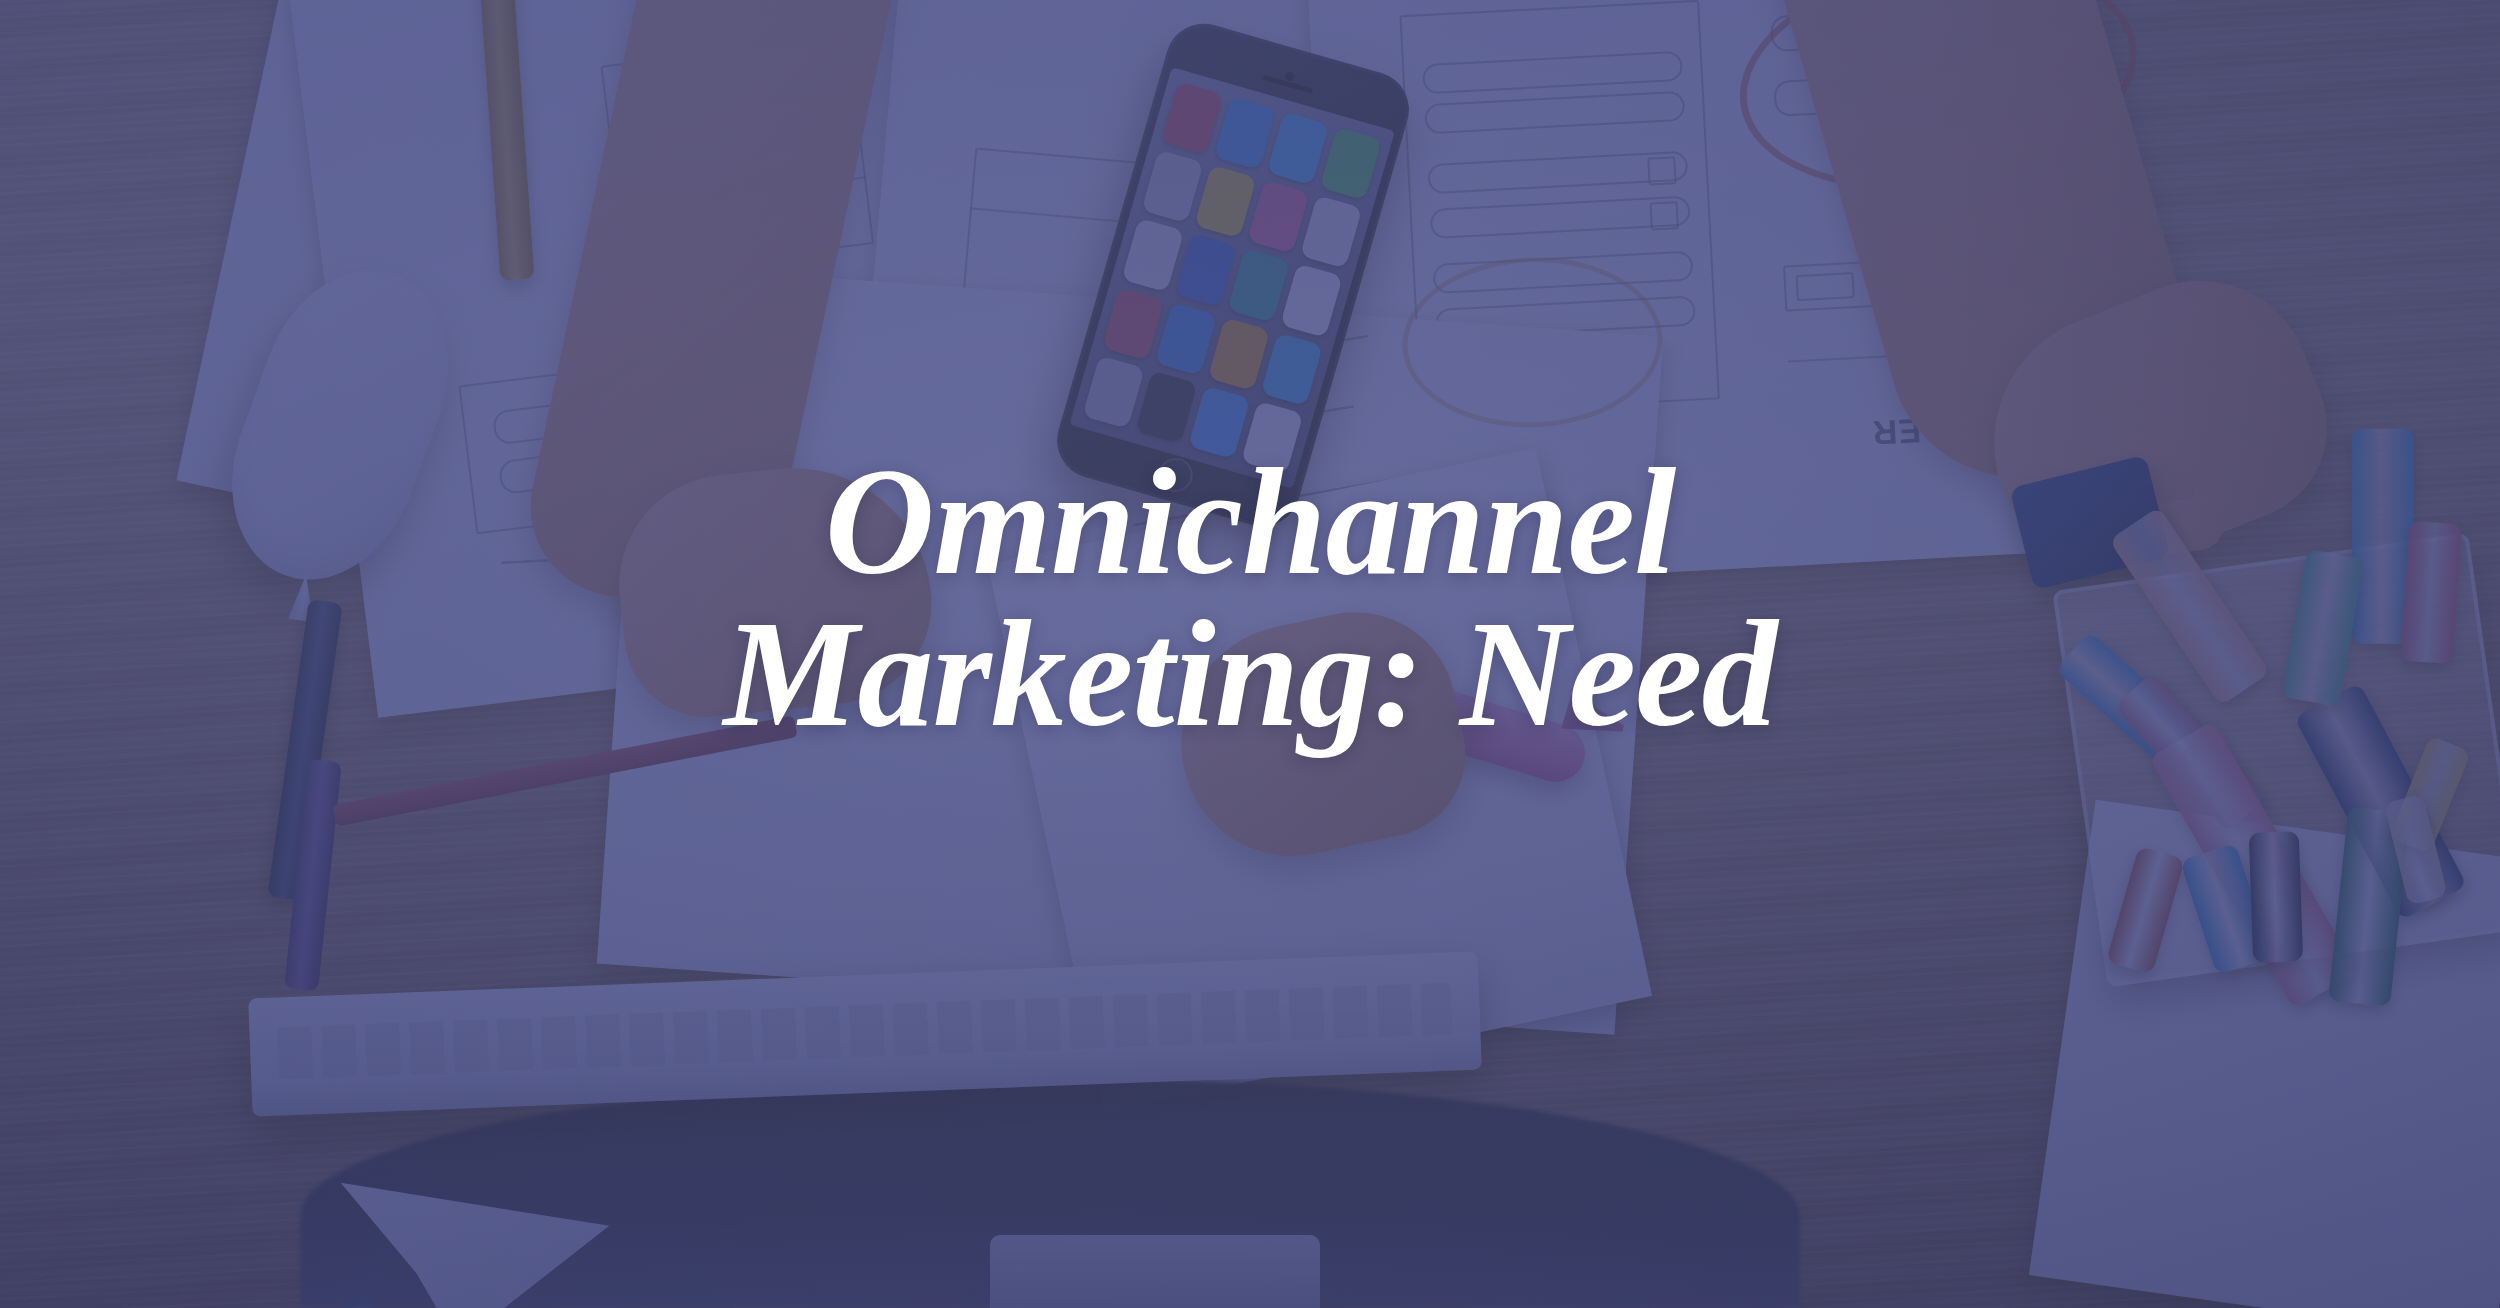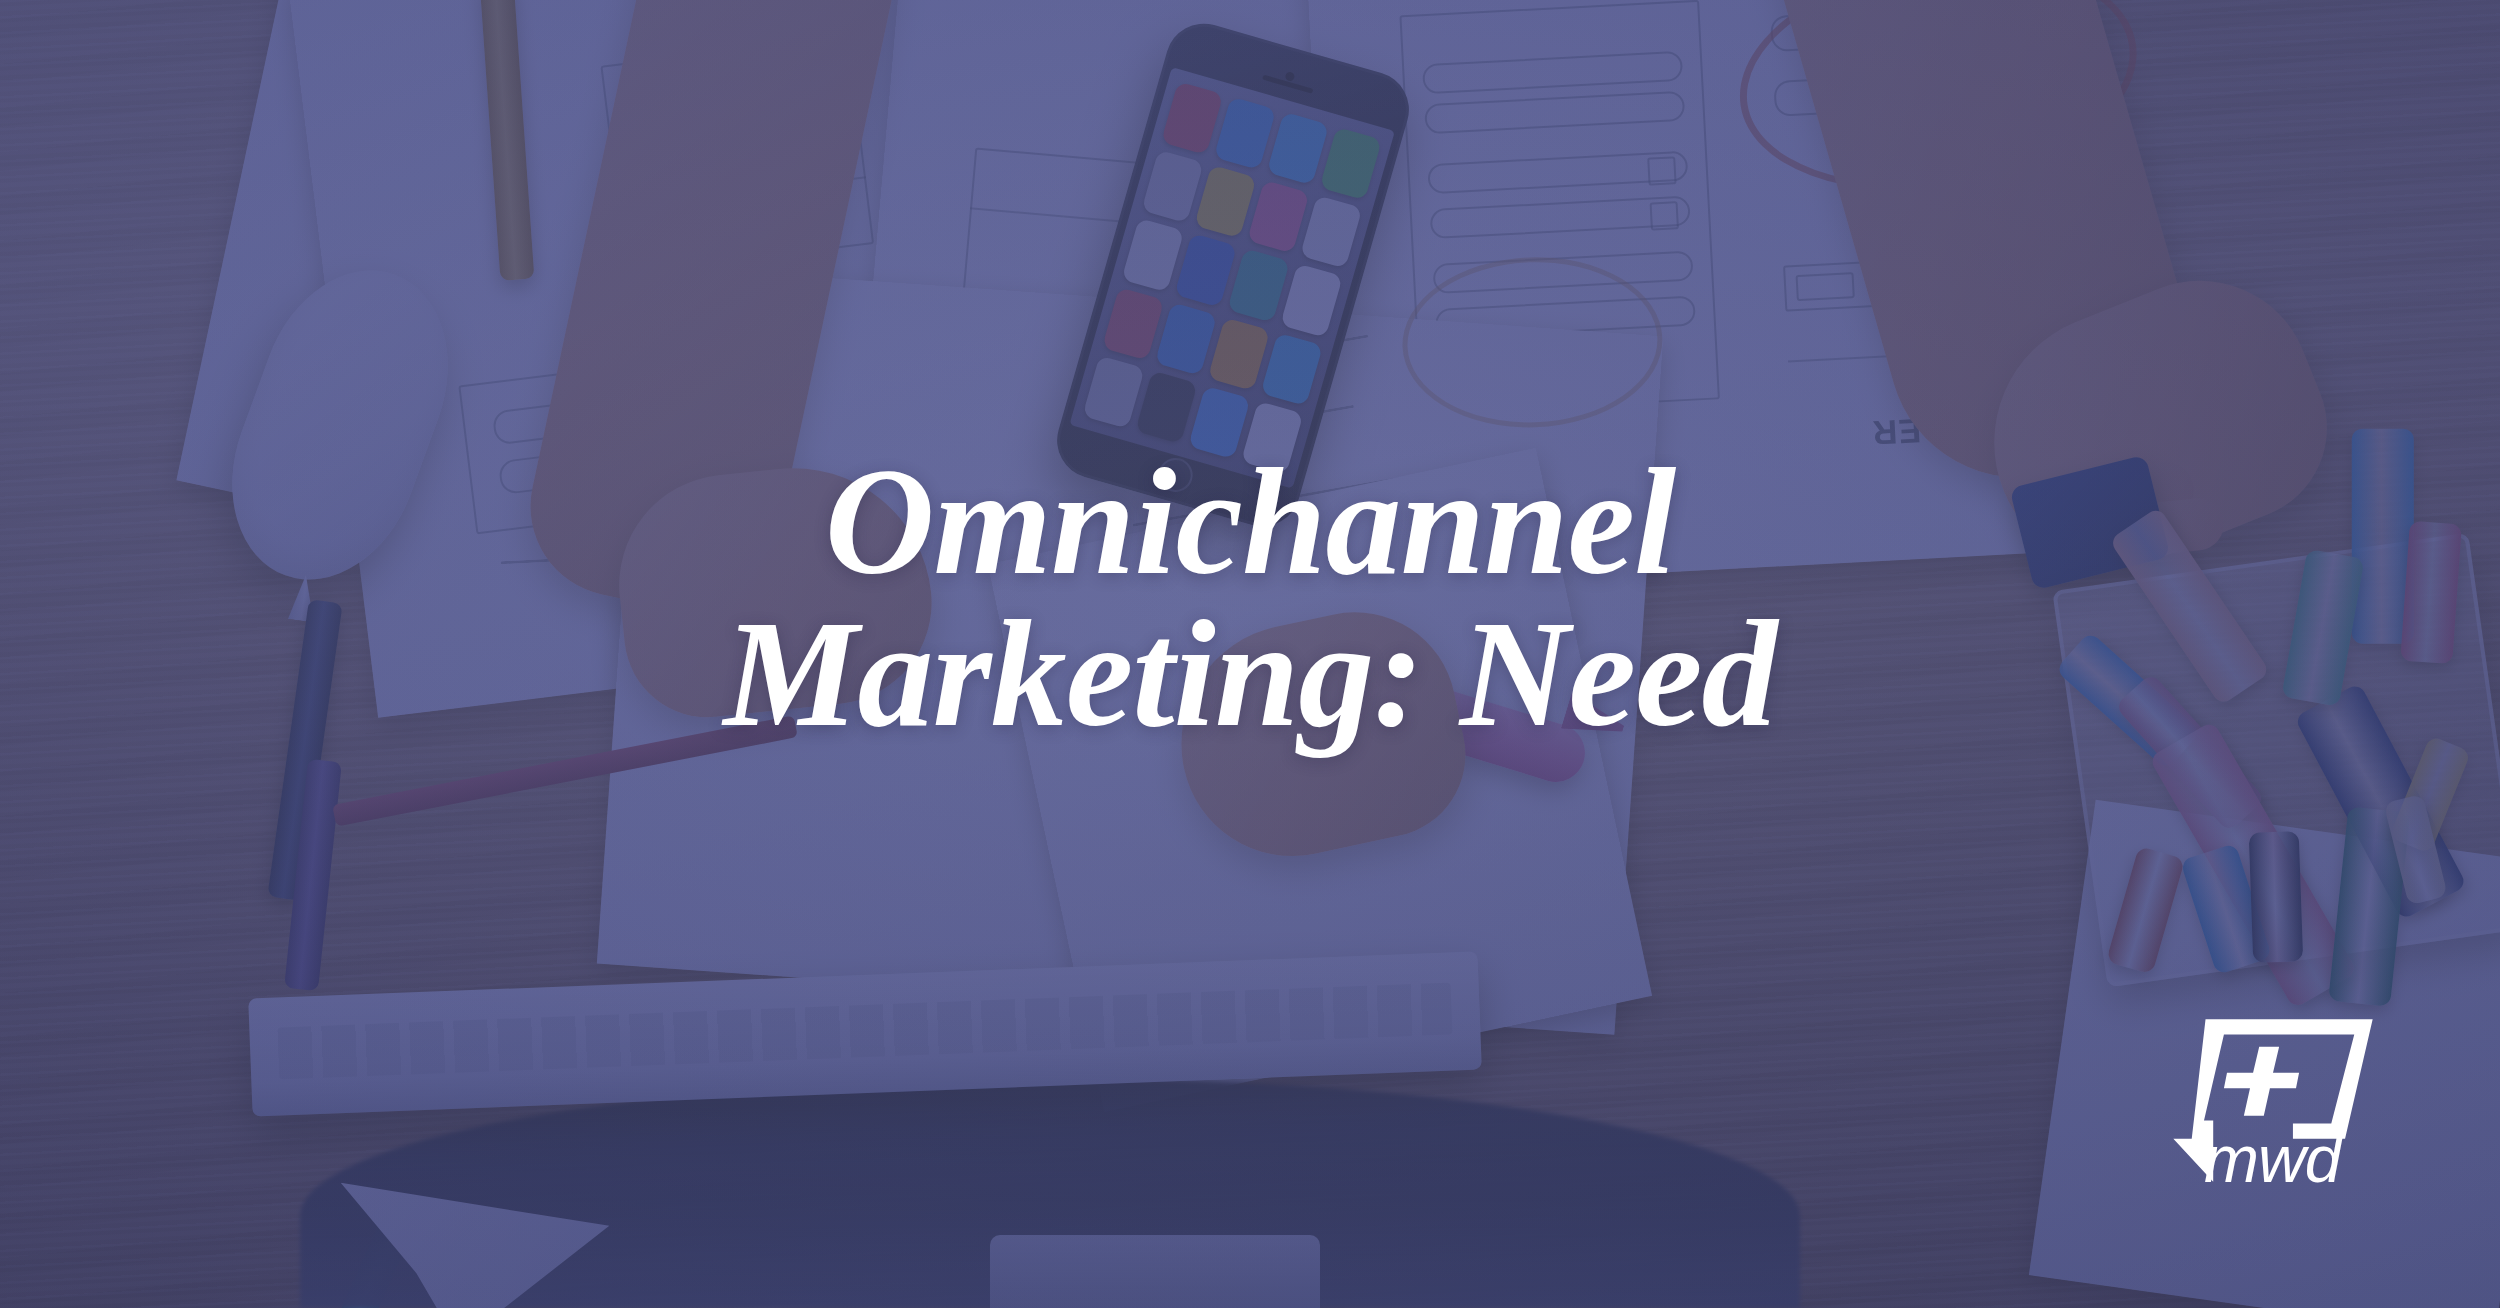--- a/index.html
+++ b/index.html
@@ -473,25 +473,14 @@
 
   <div class="tint-mult"></div>
   <div class="tint-screen"></div>
   <div class="tint-vig"></div>
 
   <h1 class="headline">
     <span class="ln">Omnichannel</span>
     <span class="ln">Marketing: Need</span>
   </h1>
 
-  <div class="logo">
-    <svg viewBox="0 0 150 120" aria-hidden="true">
-
-      <path d="M31 6 L140 6 L122 84 L88 84 L88 74 L113 74 L128 16 L43 16
-               L30 72 L36 72 L36 112 L10 84 L22 84 Z" fill="#ffffff"></path>
-
-      <path d="M66 24 L79 24 L75 41 L92 41 L90 51 L73 51 L69 69 L56 69
-               L60 51 L43 51 L45 41 L62 41 Z" fill="#ffffff"></path>
-    </svg>
-    <div class="logo-word">mwd</div>
-  </div>
 
 </div>
 
 </body></html>

